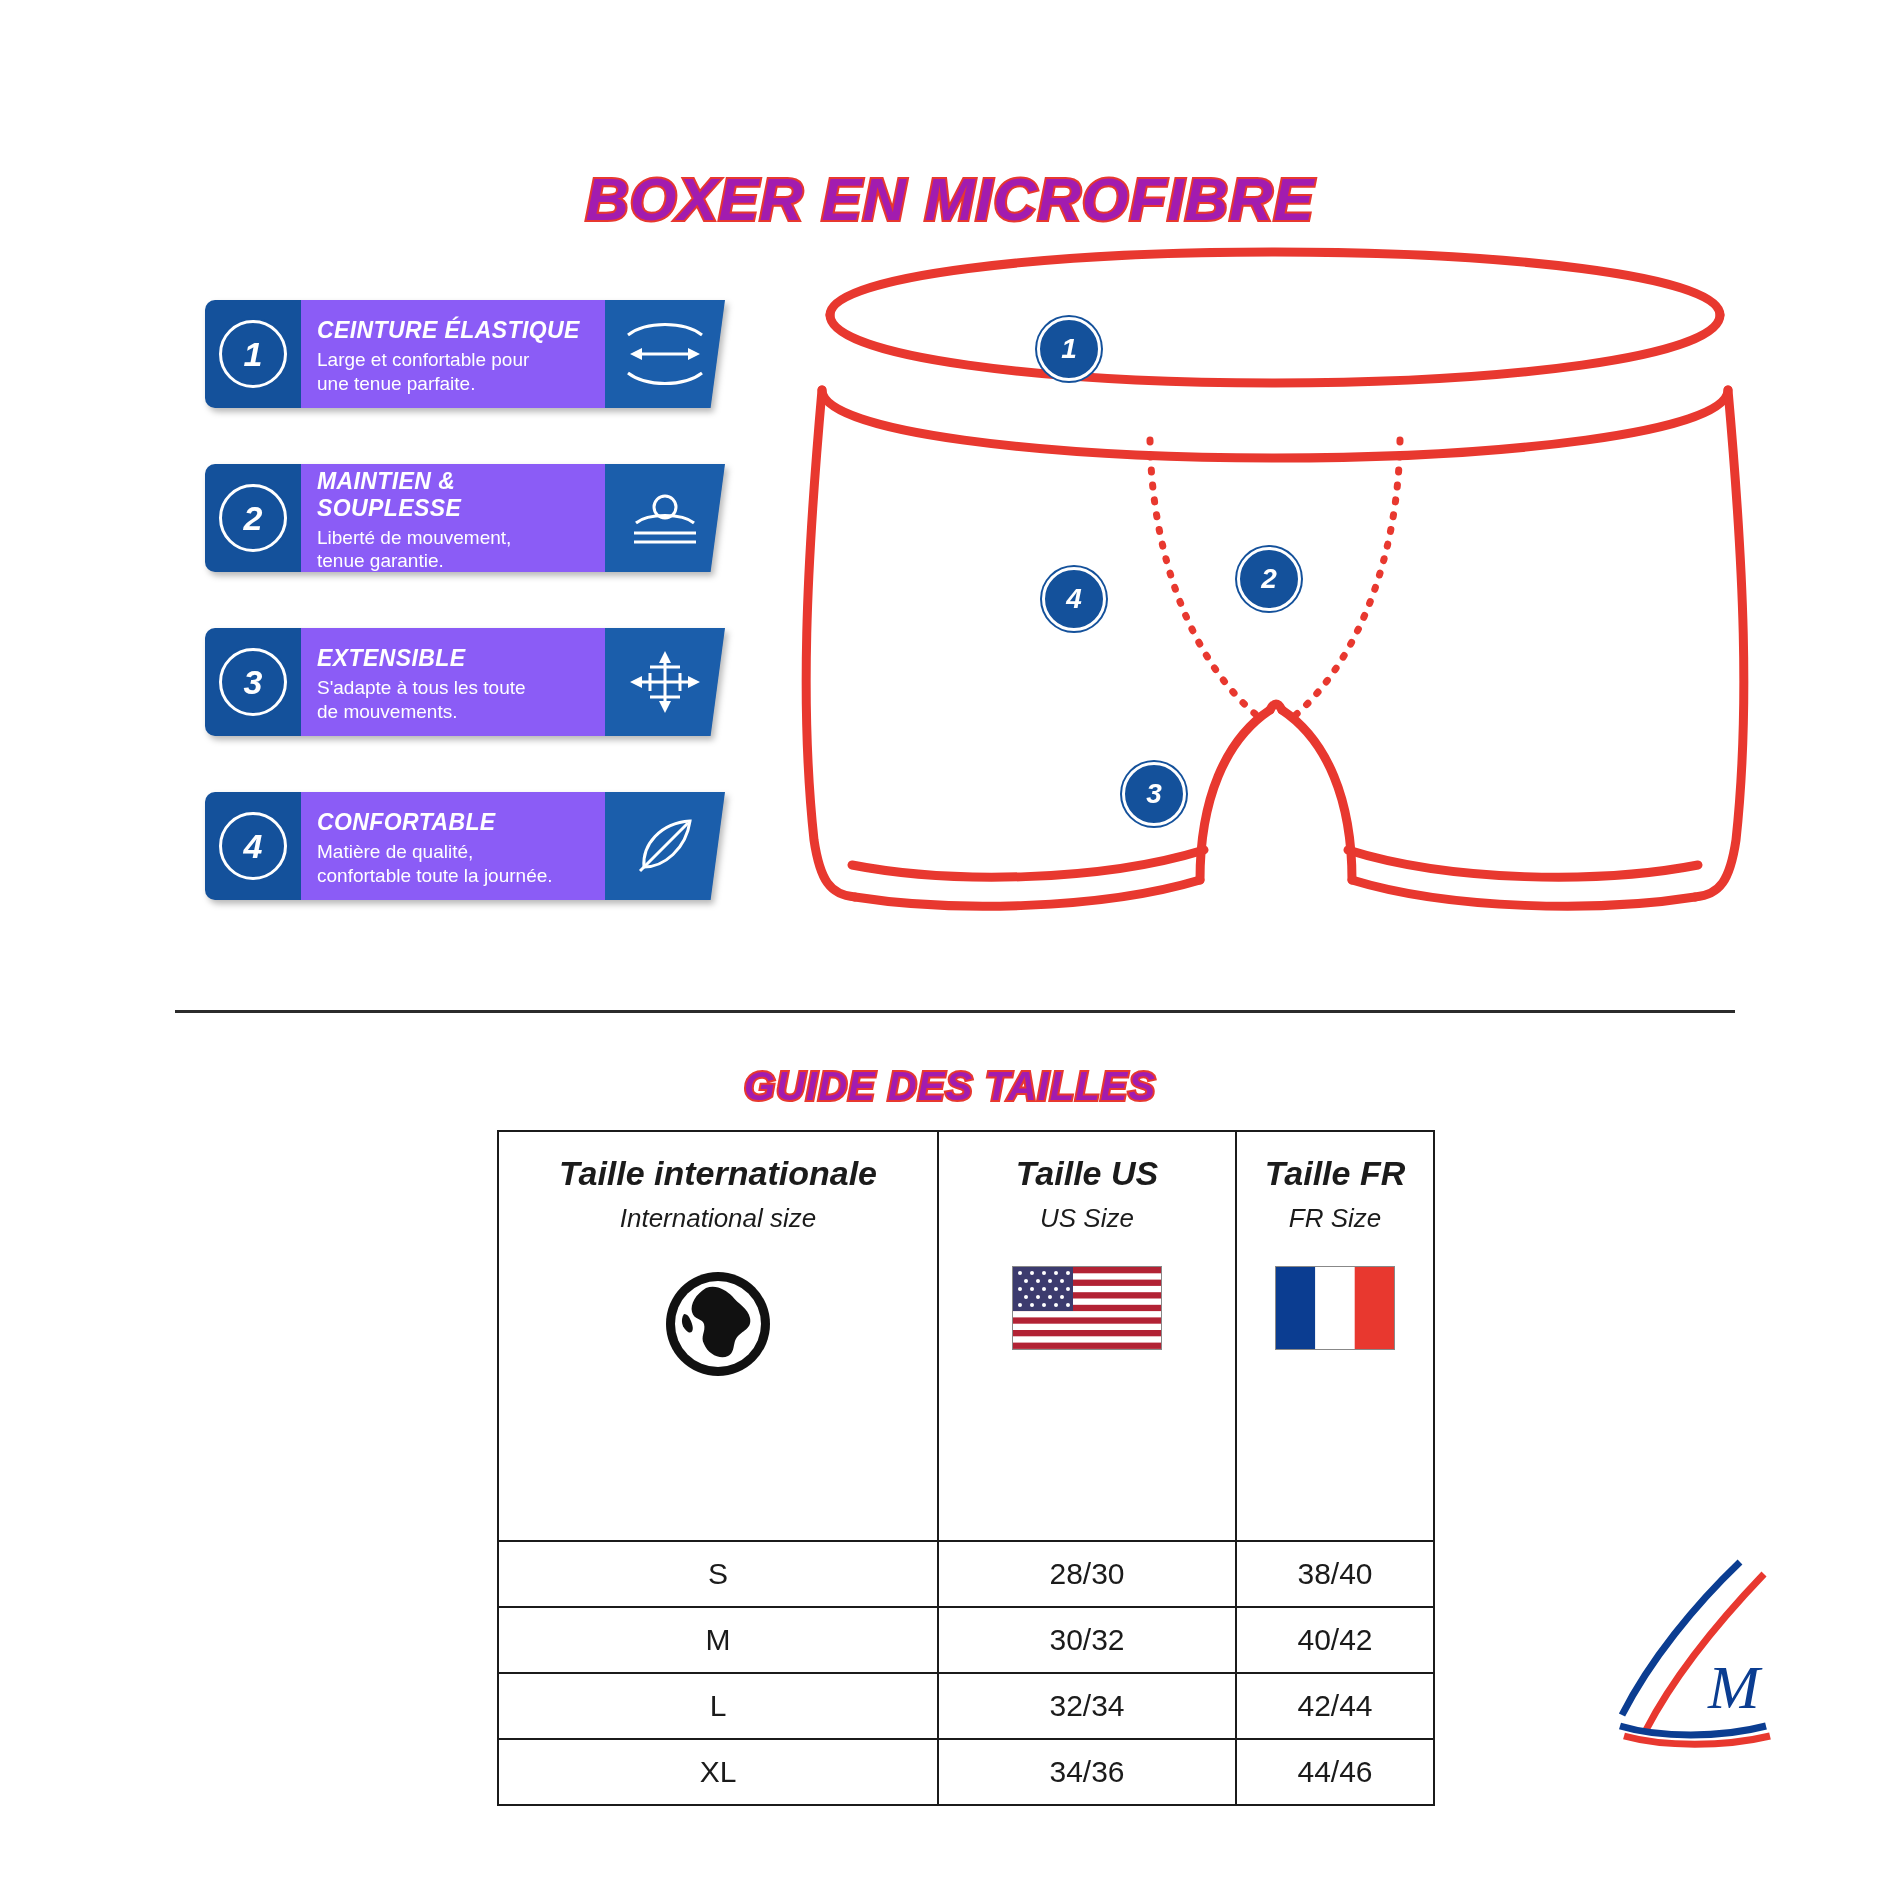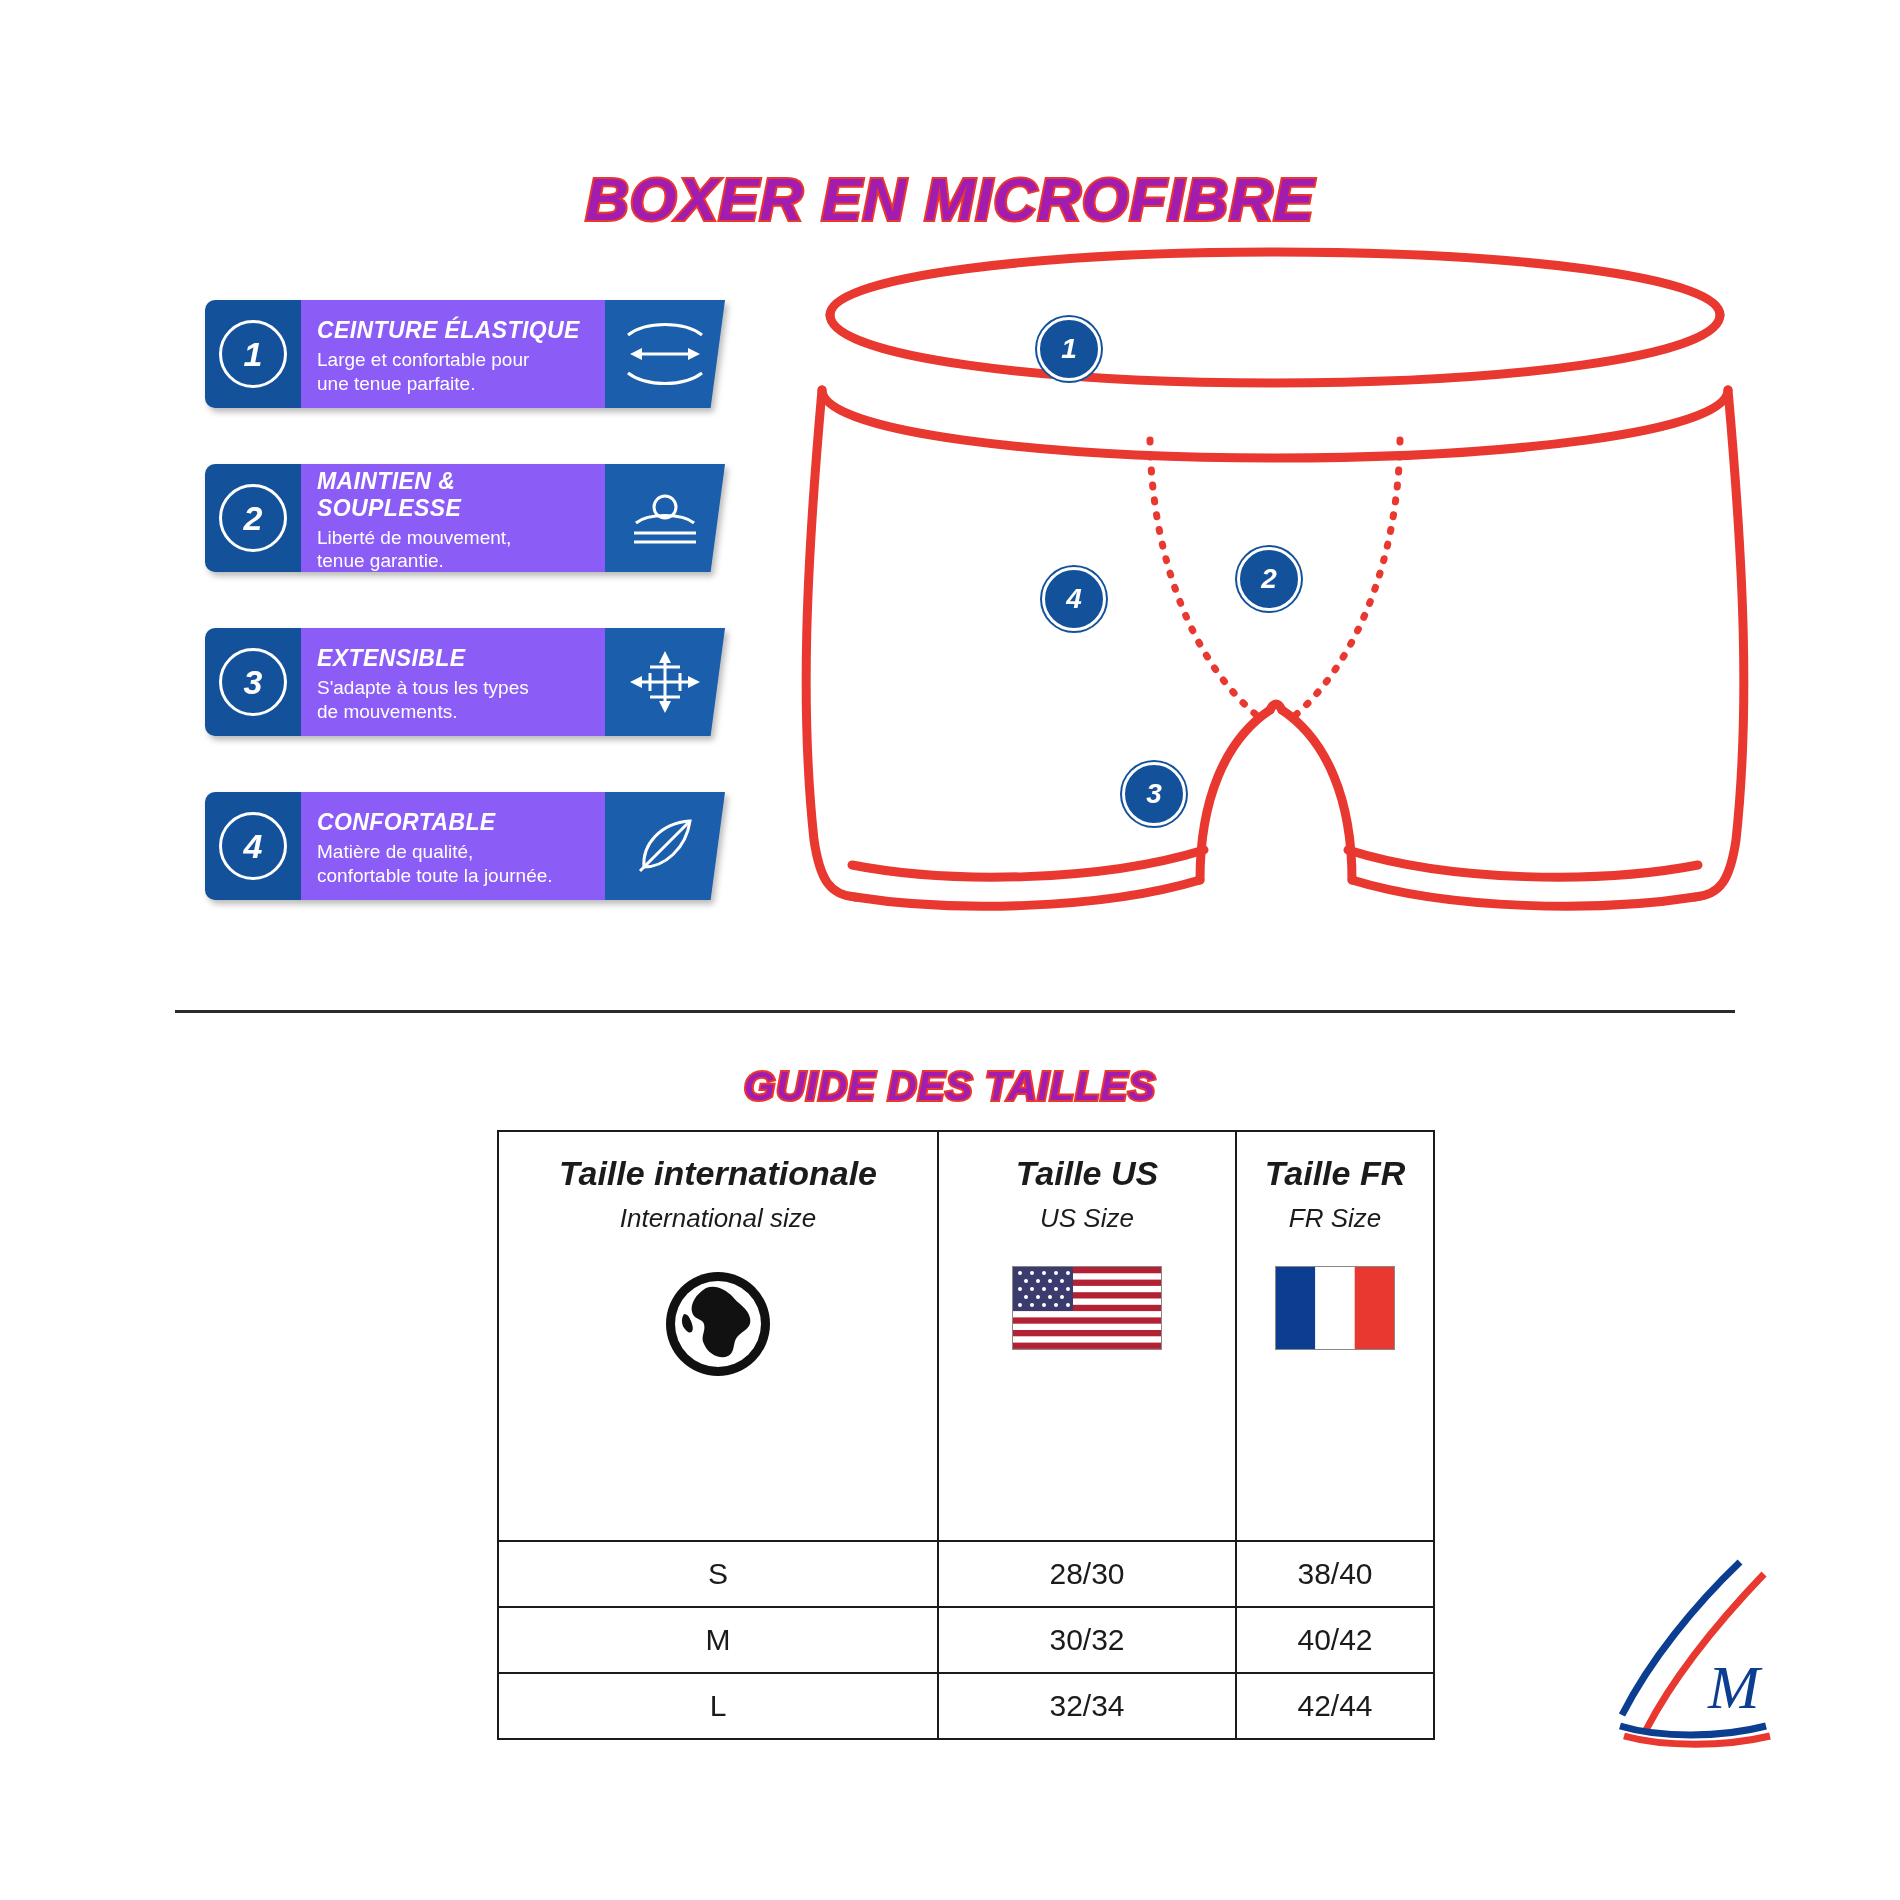--- a/index.html
+++ b/index.html
@@ -166,21 +166,21 @@
     </div>
   </div>
 
   <div class="feature">
     <div class="f-badge">
       <div class="circle">3</div>
     </div>
     <div class="f-text">
       <div class="f-title">EXTENSIBLE</div>
       <div class="f-desc">
-        <span>S'adapte à tous les types</span><br>
+        <span>S'adapte à tous les toute</span><br>
         <span>de mouvements.</span>
       </div>
     </div>
     <div class="f-icon">
       <svg width="90" height="70" viewBox="0 0 90 70">
         <g stroke="#ffffff" stroke-width="3" fill="none">
           <line x1="45" y1="8" x2="45" y2="62"></line>
           <line x1="14" y1="35" x2="76" y2="35"></line>
           <line x1="30" y1="20" x2="60" y2="20"></line>
           <line x1="30" y1="50" x2="60" y2="50"></line>
@@ -339,20 +339,25 @@
   <tr class="body-row">
     <td>M</td>
     <td>30/32</td>
     <td>40/42</td>
   </tr>
   <tr class="body-row">
     <td>L</td>
     <td>32/34</td>
     <td>42/44</td>
   </tr>
+  <tr class="body-row">
+    <td>XL</td>
+    <td>34/36</td>
+    <td>44/46</td>
+  </tr>
 </tbody>
   </table>
 
 <div id="logo">
   <svg width="200" height="200" viewBox="0 0 200 200">
     <path d="M150 12 C105 55, 60 110, 32 165" stroke="#0b3d91" stroke-width="7" fill="none"></path>
     <path d="M162 18 C118 62, 72 118, 44 172" stroke="#ffffff" stroke-width="7" fill="none"></path>
     <path d="M174 24 C130 70, 84 126, 56 180" stroke="#e8382f" stroke-width="7" fill="none"></path>
     <path d="M30 176 C70 188, 130 188, 176 176" stroke="#0b3d91" stroke-width="7" fill="none"></path>
     <path d="M34 186 C74 197, 134 197, 180 186" stroke="#e8382f" stroke-width="7" fill="none"></path>

